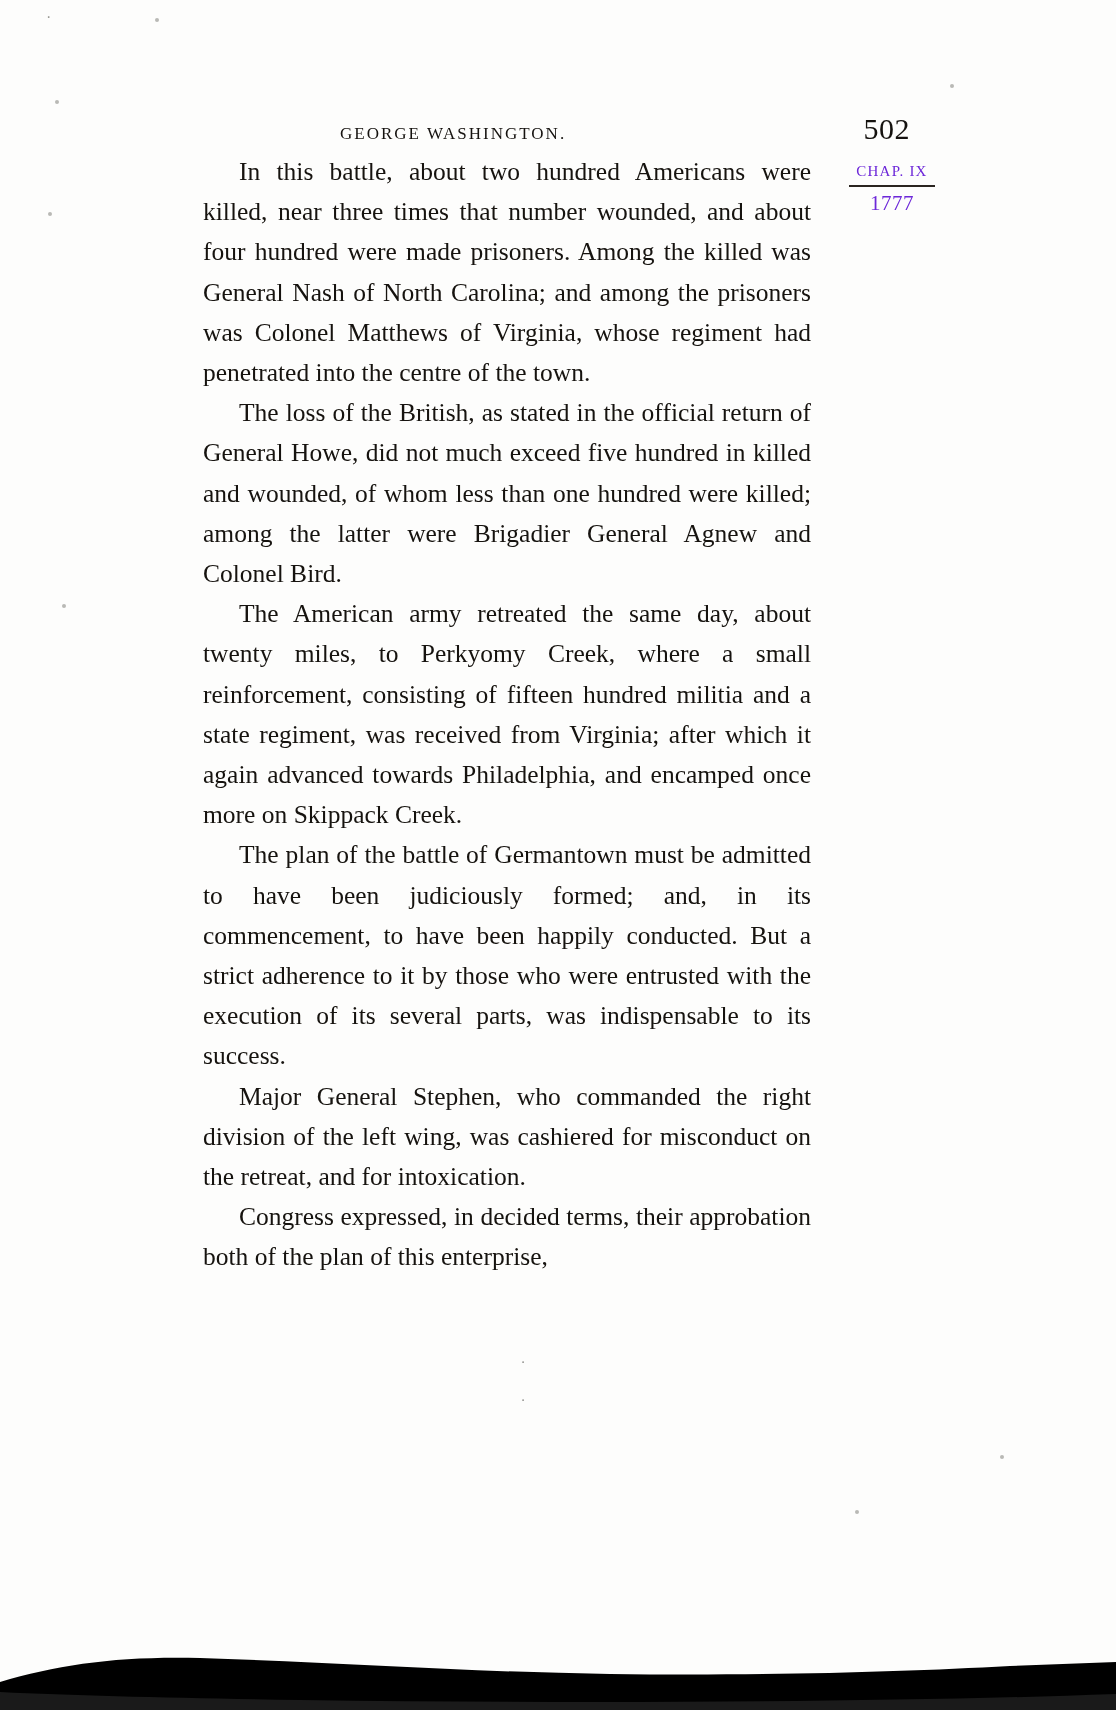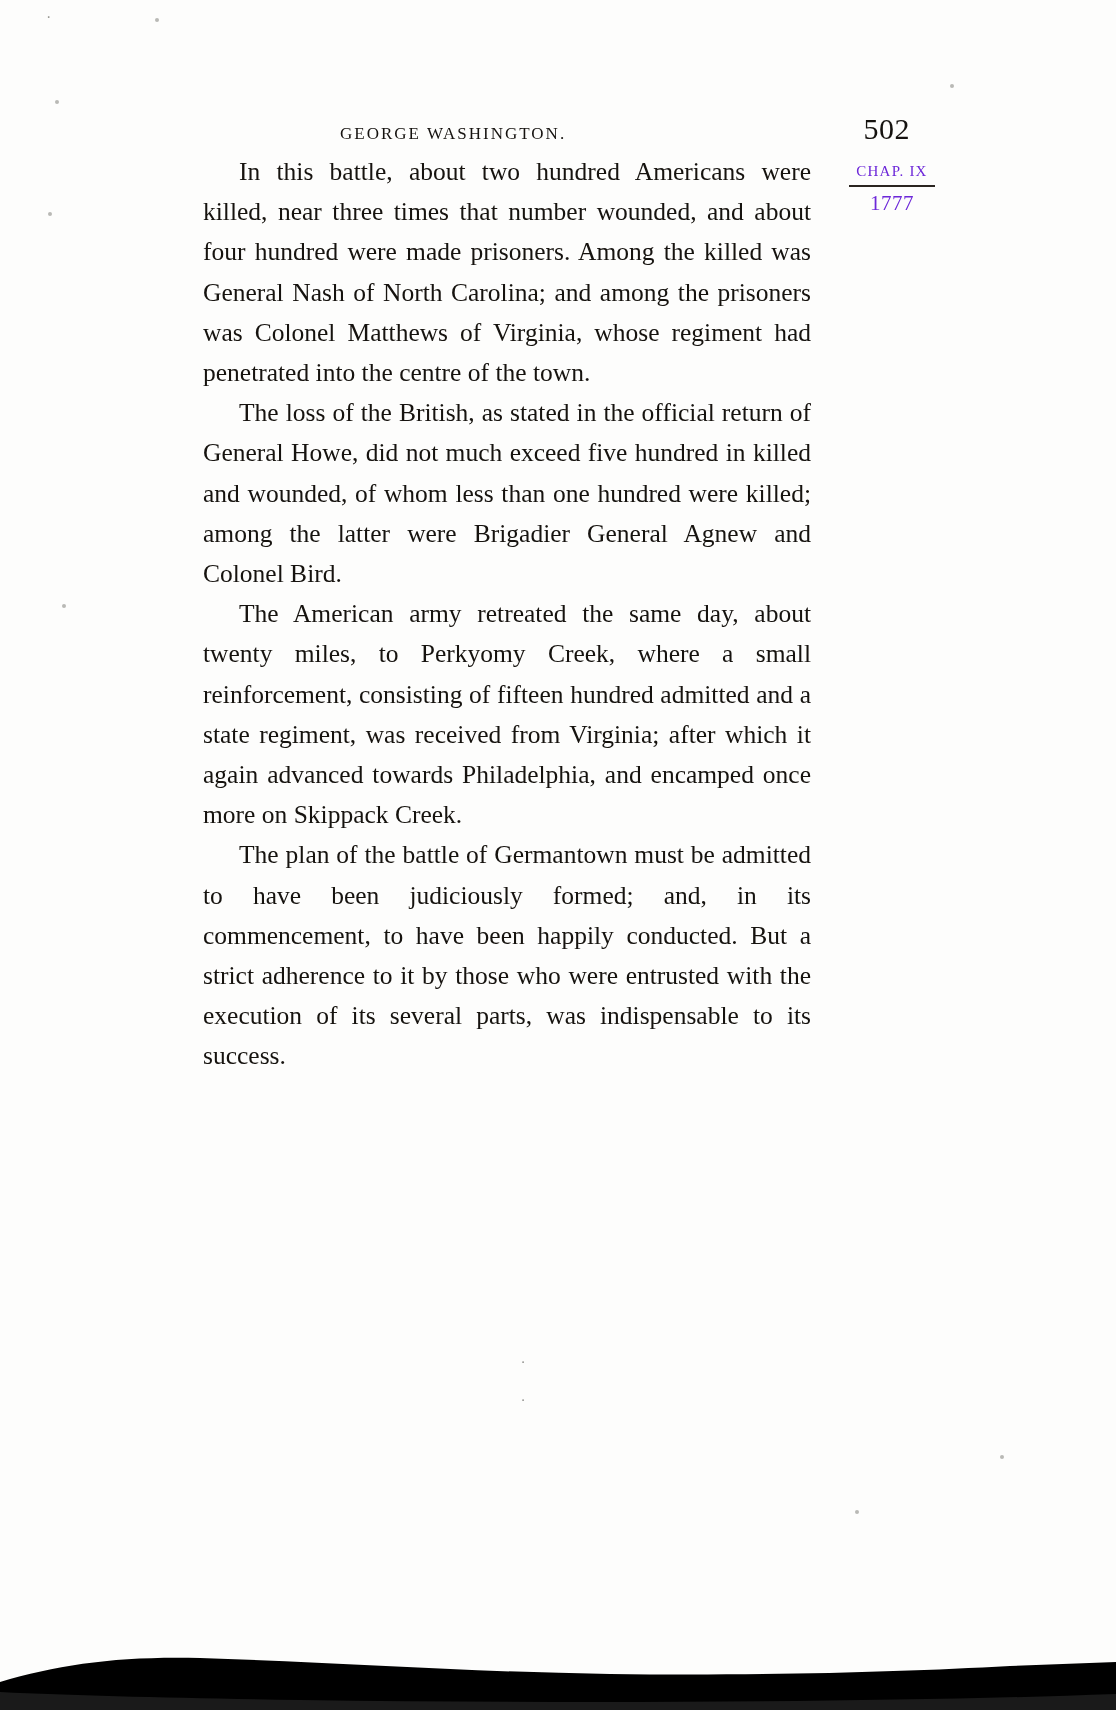--- a/index.html
+++ b/index.html
@@ -148,22 +148,24 @@
 
   <div class="sidenote">
     <div class="chap">CHAP. IX</div>
     <div class="rule"></div>
     <div class="year">1777</div>
   </div>
 
   <div class="textblock">
     <p>In this battle, about two hundred Americans were killed, near three times that number wounded, and about four hundred were made prisoners. Among the killed was General Nash of North Carolina; and among the prisoners was Colonel Matthews of Virginia, whose regiment had penetrated into the centre of the town.</p>
     <p>The loss of the British, as stated in the official return of General Howe, did not much exceed five hundred in killed and wounded, of whom less than one hundred were killed; among the latter were Brigadier General Agnew and Colonel Bird.</p>
-    <p>The American army retreated the same day, about twenty miles, to Perkyomy Creek, where a small reinforcement, consisting of fifteen hundred admitted and a state regiment, was received from Virginia; after which it again advanced towards Philadelphia, and encamped once more on Skippack Creek.</p>
+    <p>The American army retreated the same day, about twenty miles, to Perkyomy Creek, where a small reinforcement, consisting of fifteen hundred militia and a state regiment, was received from Virginia; after which it again advanced towards Philadelphia, and encamped once more on Skippack Creek.</p>
     <p>The plan of the battle of Germantown must be admitted to have been judiciously formed; and, in its commencement, to have been happily conducted.  But a strict adherence to it by those who were entrusted with the execution of its several parts, was indispensable to its success.</p>
+    <p>Major General Stephen, who commanded the right division of the left wing, was cashiered for misconduct on the retreat, and for intoxication.</p>
+    <p>Congress expressed, in decided terms, their approbation both of the plan of this enterprise,</p>
   </div>
 
   <div class="fold-marks">
     <div>·</div>
     <div style="margin-top:22px;">·</div>
   </div>
 
   <div class="bottom-edge">
     <svg width="1116" height="94" viewBox="0 0 1116 94" xmlns="http://www.w3.org/2000/svg">
       <path d="M0 94 L0 66 C 60 48, 120 40, 200 42 C 330 46, 470 56, 610 58 C 760 60, 900 56, 1010 50 L 1116 46 L 1116 94 Z" fill="#000000"></path>

